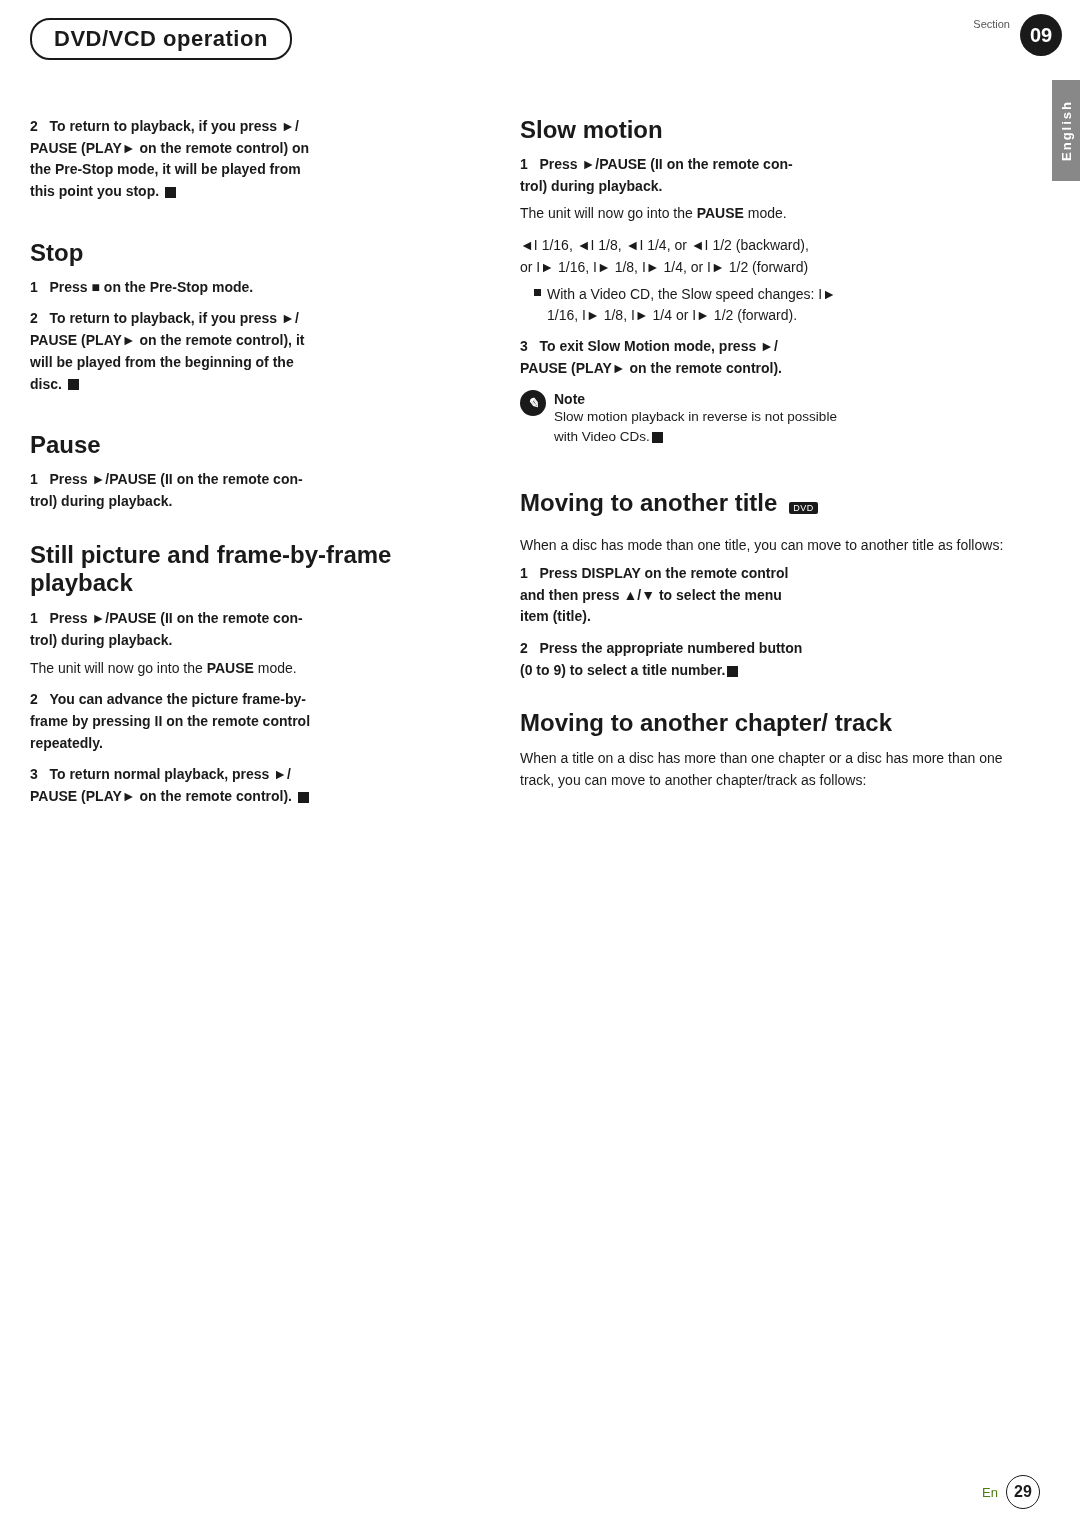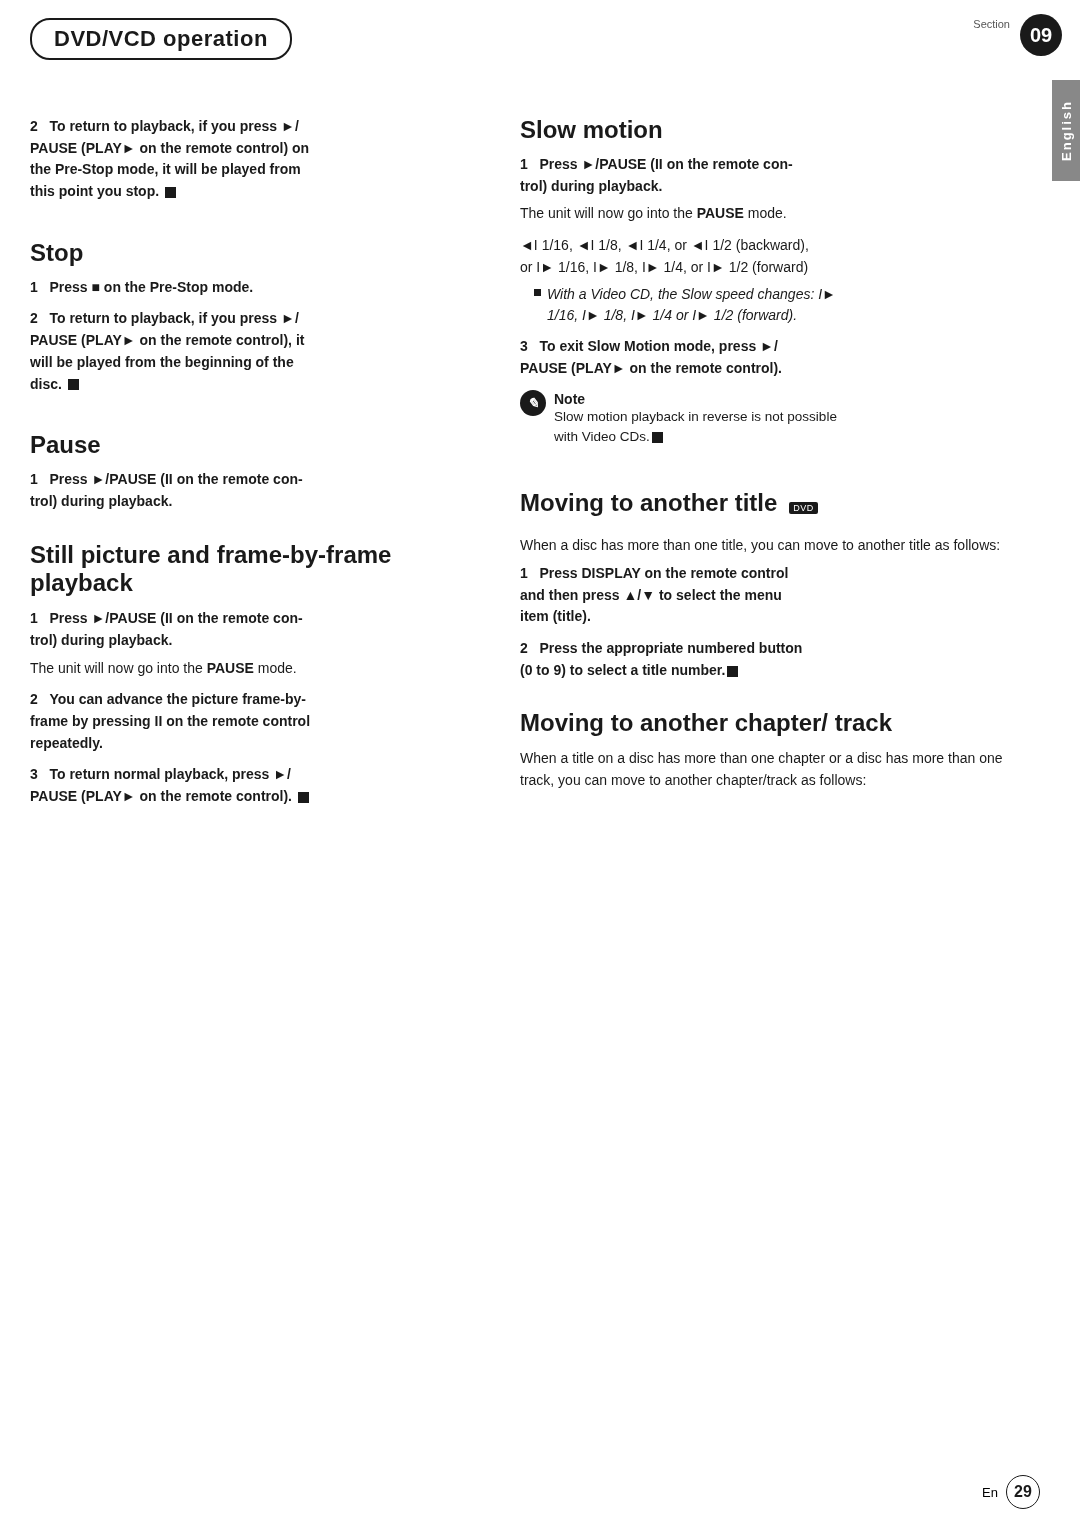--- a/index.html
+++ b/index.html
@@ -192,21 +192,21 @@
       bottom: 20px;
       width: 100%;
       display: flex;
       justify-content: flex-end;
       padding-right: 40px;
       align-items: center;
     }
 
     .footer-en {
       font-size: 13px;
-      color: #000000;
+      color: #4d7c0f;
       margin-right: 8px;
     }
 
     .footer-page {
       border: 1.5px solid #1a1a1a;
       border-radius: 50%;
       width: 34px;
       height: 34px;
       display: flex;
       align-items: center;
@@ -232,21 +232,20 @@
       line-height: 1.2;
     }
 
     .sub-bullet {
       margin-left: 14px;
       margin-bottom: 5px;
       font-size: 14px;
       line-height: 1.5;
       display: flex;
       gap: 6px;
-      font-style: italic;
     }
 
     .bullet-square {
       display: inline-block;
       width: 7px;
       height: 7px;
       background: #1a1a1a;
       margin-top: 5px;
       flex-shrink: 0;
     }
@@ -342,21 +341,21 @@
             <p class="note-content">Slow motion playback in reverse is not possible<br>with Video CDs.<span class="stop-icon"></span></p>
           </div>
         </div>
       </div>
 
       <div class="section-block section-spacing">
         <div style="display:flex; align-items:baseline; gap:6px; margin-bottom:8px;">
           <span class="section-title section-title-inline">Moving to another title</span>
           <span class="dvd-badge">DVD</span>
         </div>
-        <p>When a disc has more than one title, you can move to another title as follows:</p>
+        <p>When a disc has mode than one title, you can move to another title as follows:</p>
         <div class="step-block">
           <p><span class="bold-word">1&nbsp;&nbsp;&nbsp;Press DISPLAY on the remote control<br>and then press ▲/▼ to select the menu<br>item (title).</span></p>
         </div>
         <div class="step-block">
           <p><span class="bold-word">2&nbsp;&nbsp;&nbsp;Press the appropriate numbered button<br>(0 to 9) to select a title number.</span><span class="stop-icon"></span></p>
         </div>
       </div>
 
       <div class="section-block">
         <div class="section-title-lg">Moving to another chapter/ track</div>

